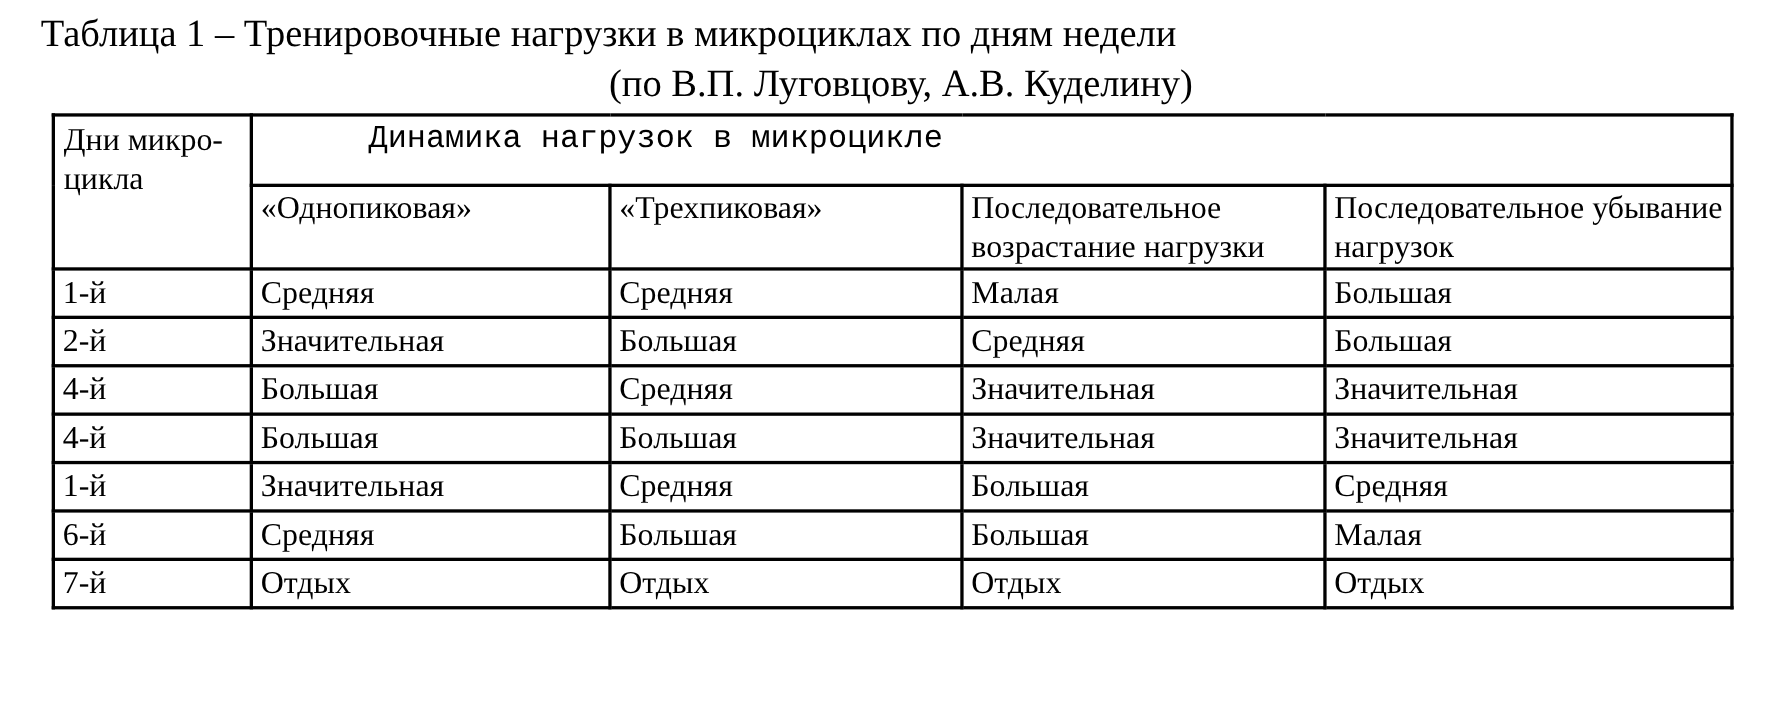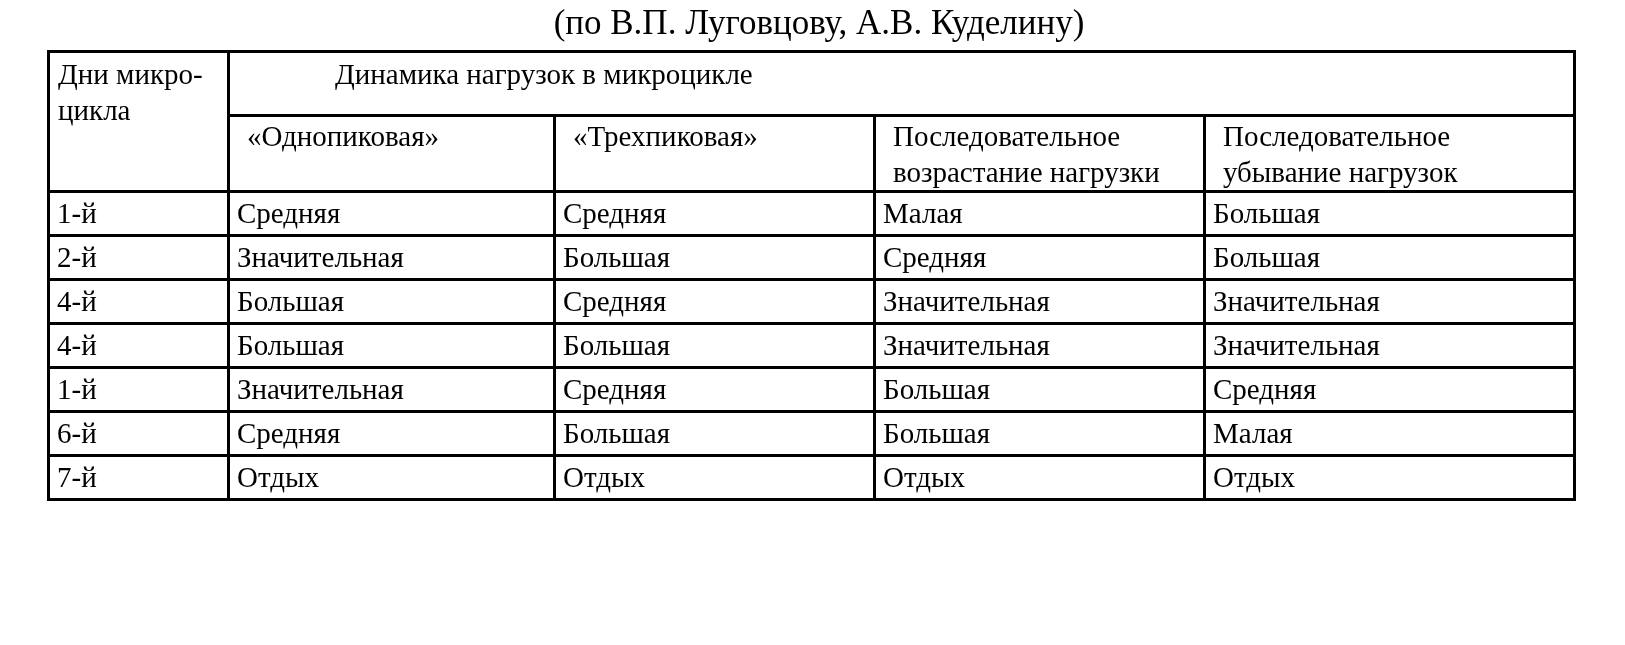--- a/index.html
+++ b/index.html
@@ -44,35 +44,37 @@
   tr.header-row-2 { height: 70px; }
   tbody tr.data-row { height: 44px; }
 
   th.corner-cell {
     vertical-align: top;
     padding: 3px 6px 0 8px;
   }
   th.group-cell {
     vertical-align: top;
     padding: 3px 6px 0 105px;
+    font-family: Liberation Mono, monospace;
   }
   th.col-head {
     vertical-align: top;
-    padding: 1px 6px 0 17px;
+    padding: 1px 6px 0 7px;
   }
   td.day-cell, td.value-cell {
     vertical-align: middle;
     padding: 0 6px 2px 7px;
   }
 </style>
 </head>
 <body>
 
 <div class="page">
 
+  <div class="doc-title line1">Таблица 1 – Тренировочные нагрузки в микроциклах по дням недели</div>
   <div class="doc-title line2">(по В.П. Луговцову, А.В. Куделину)</div>
 
   <table class="load-table">
     <colgroup>
       <col style="width:180px">
       <col style="width:326px">
       <col style="width:320px">
       <col style="width:330px">
       <col style="width:370px">
     </colgroup>

